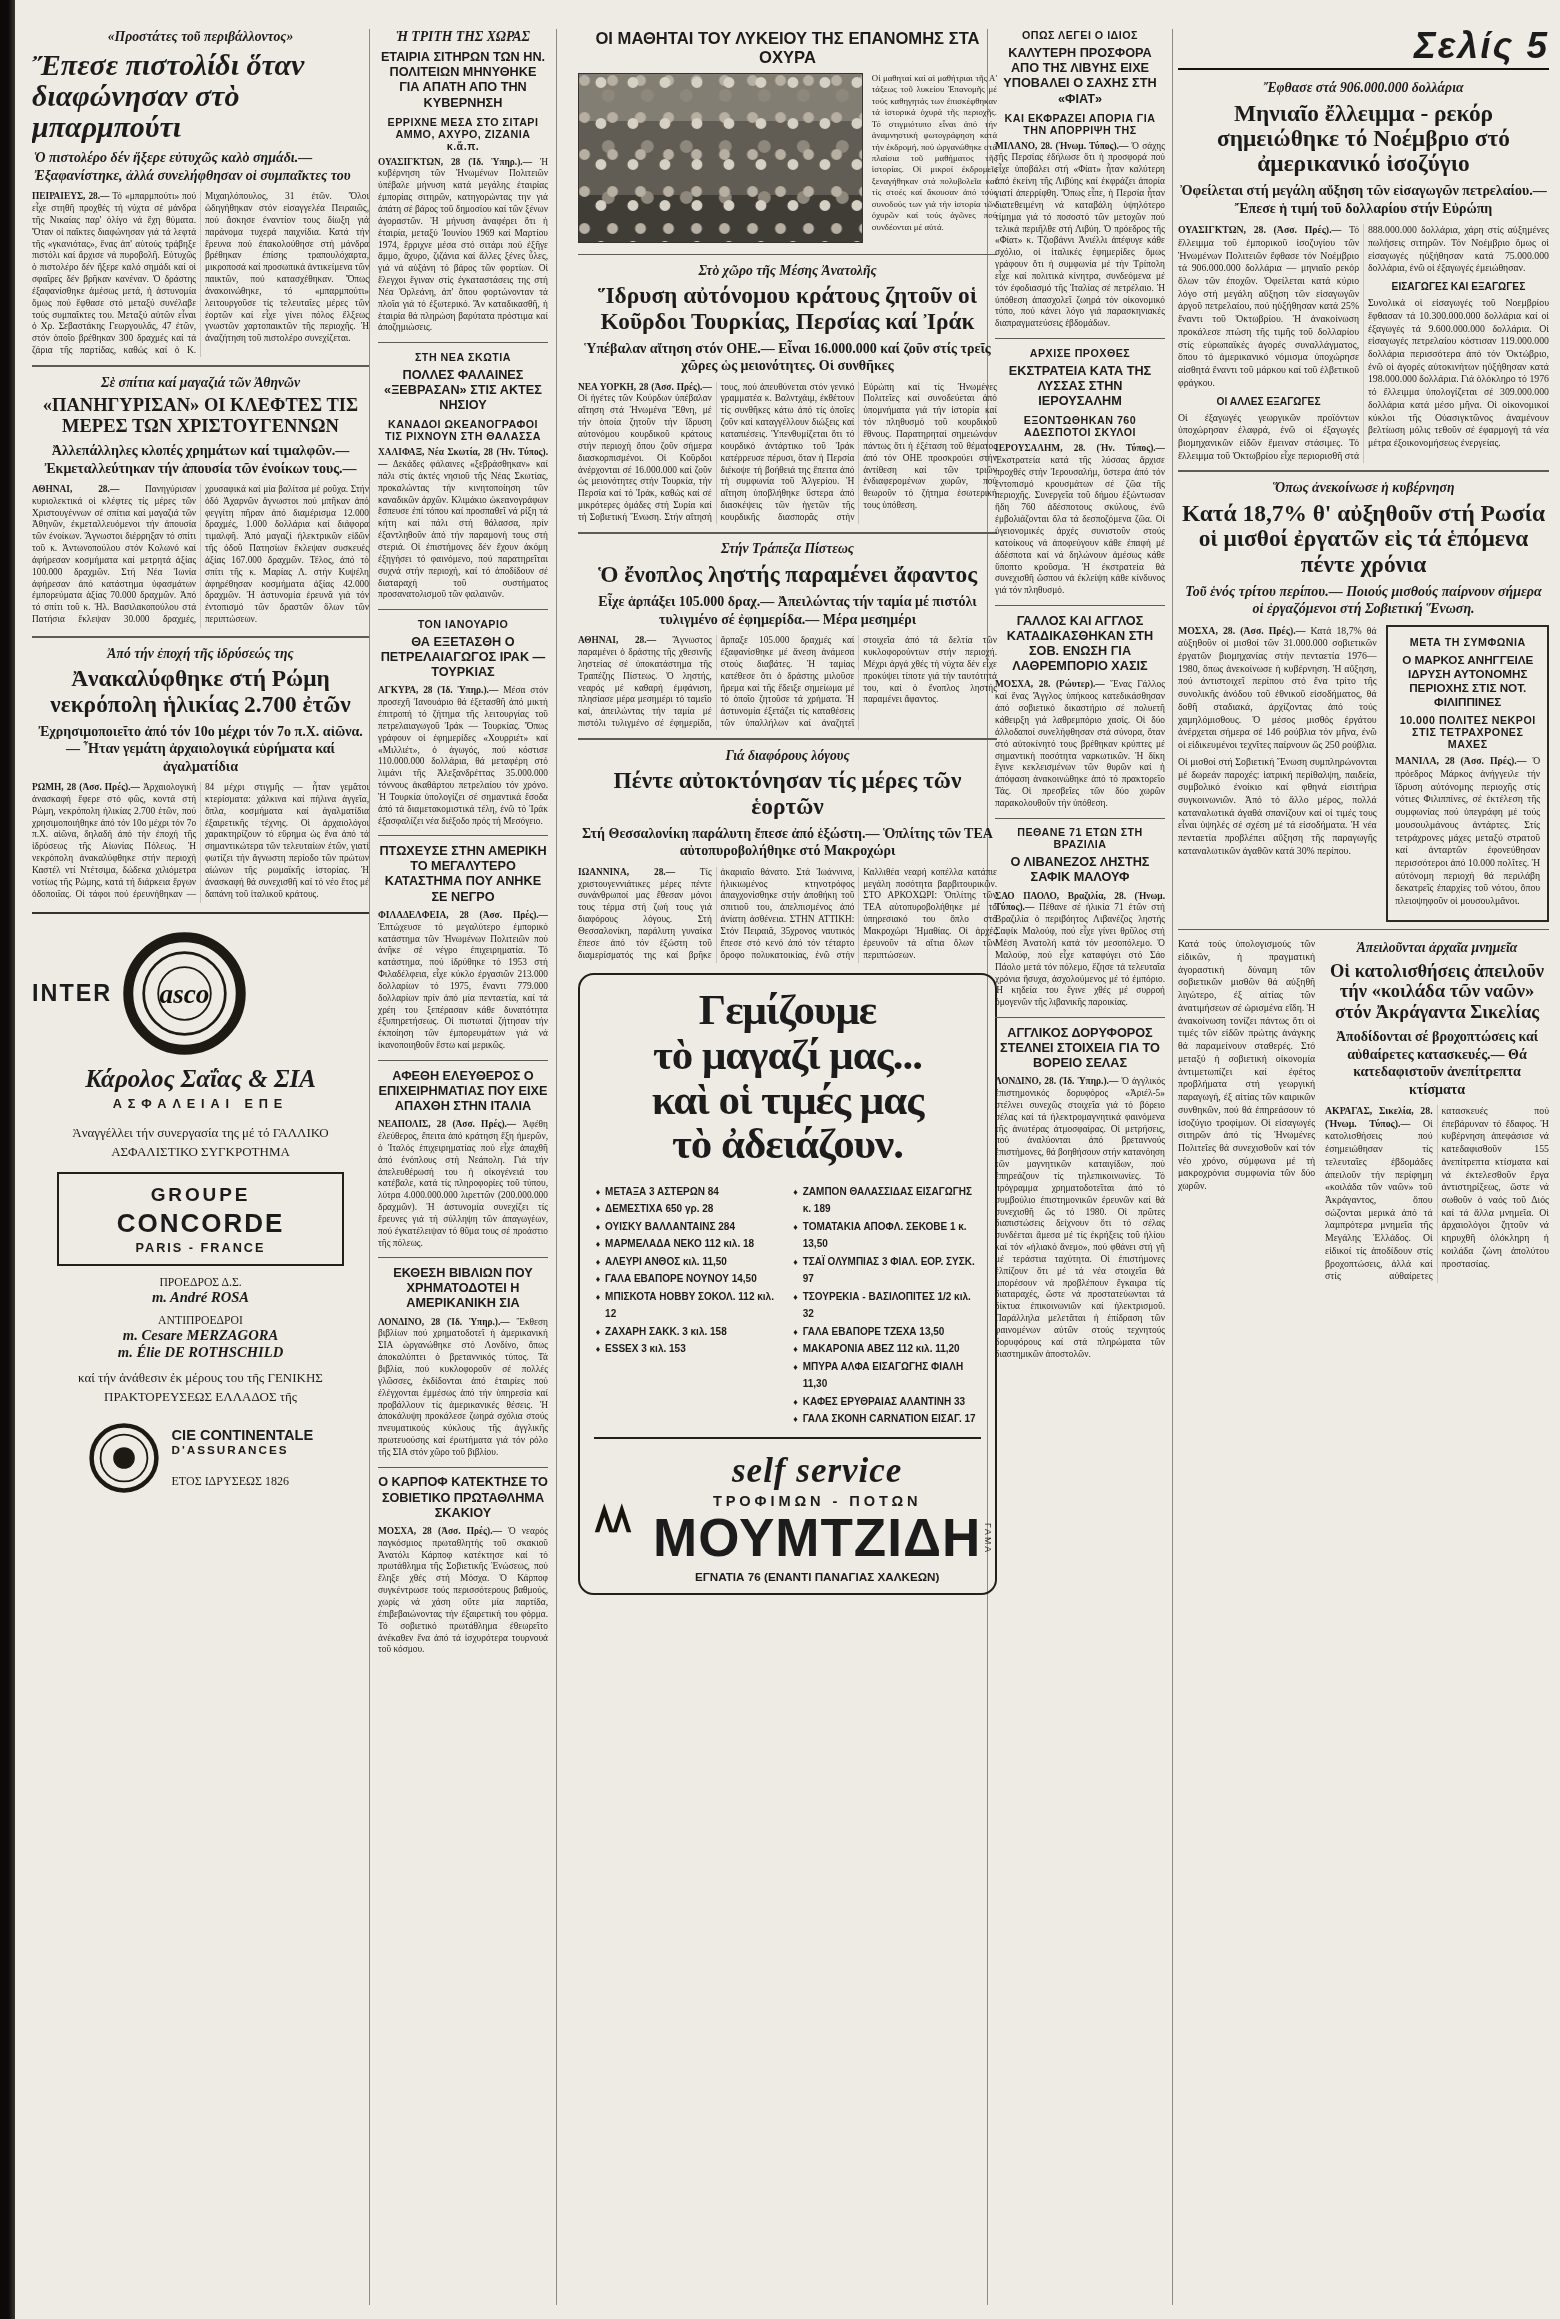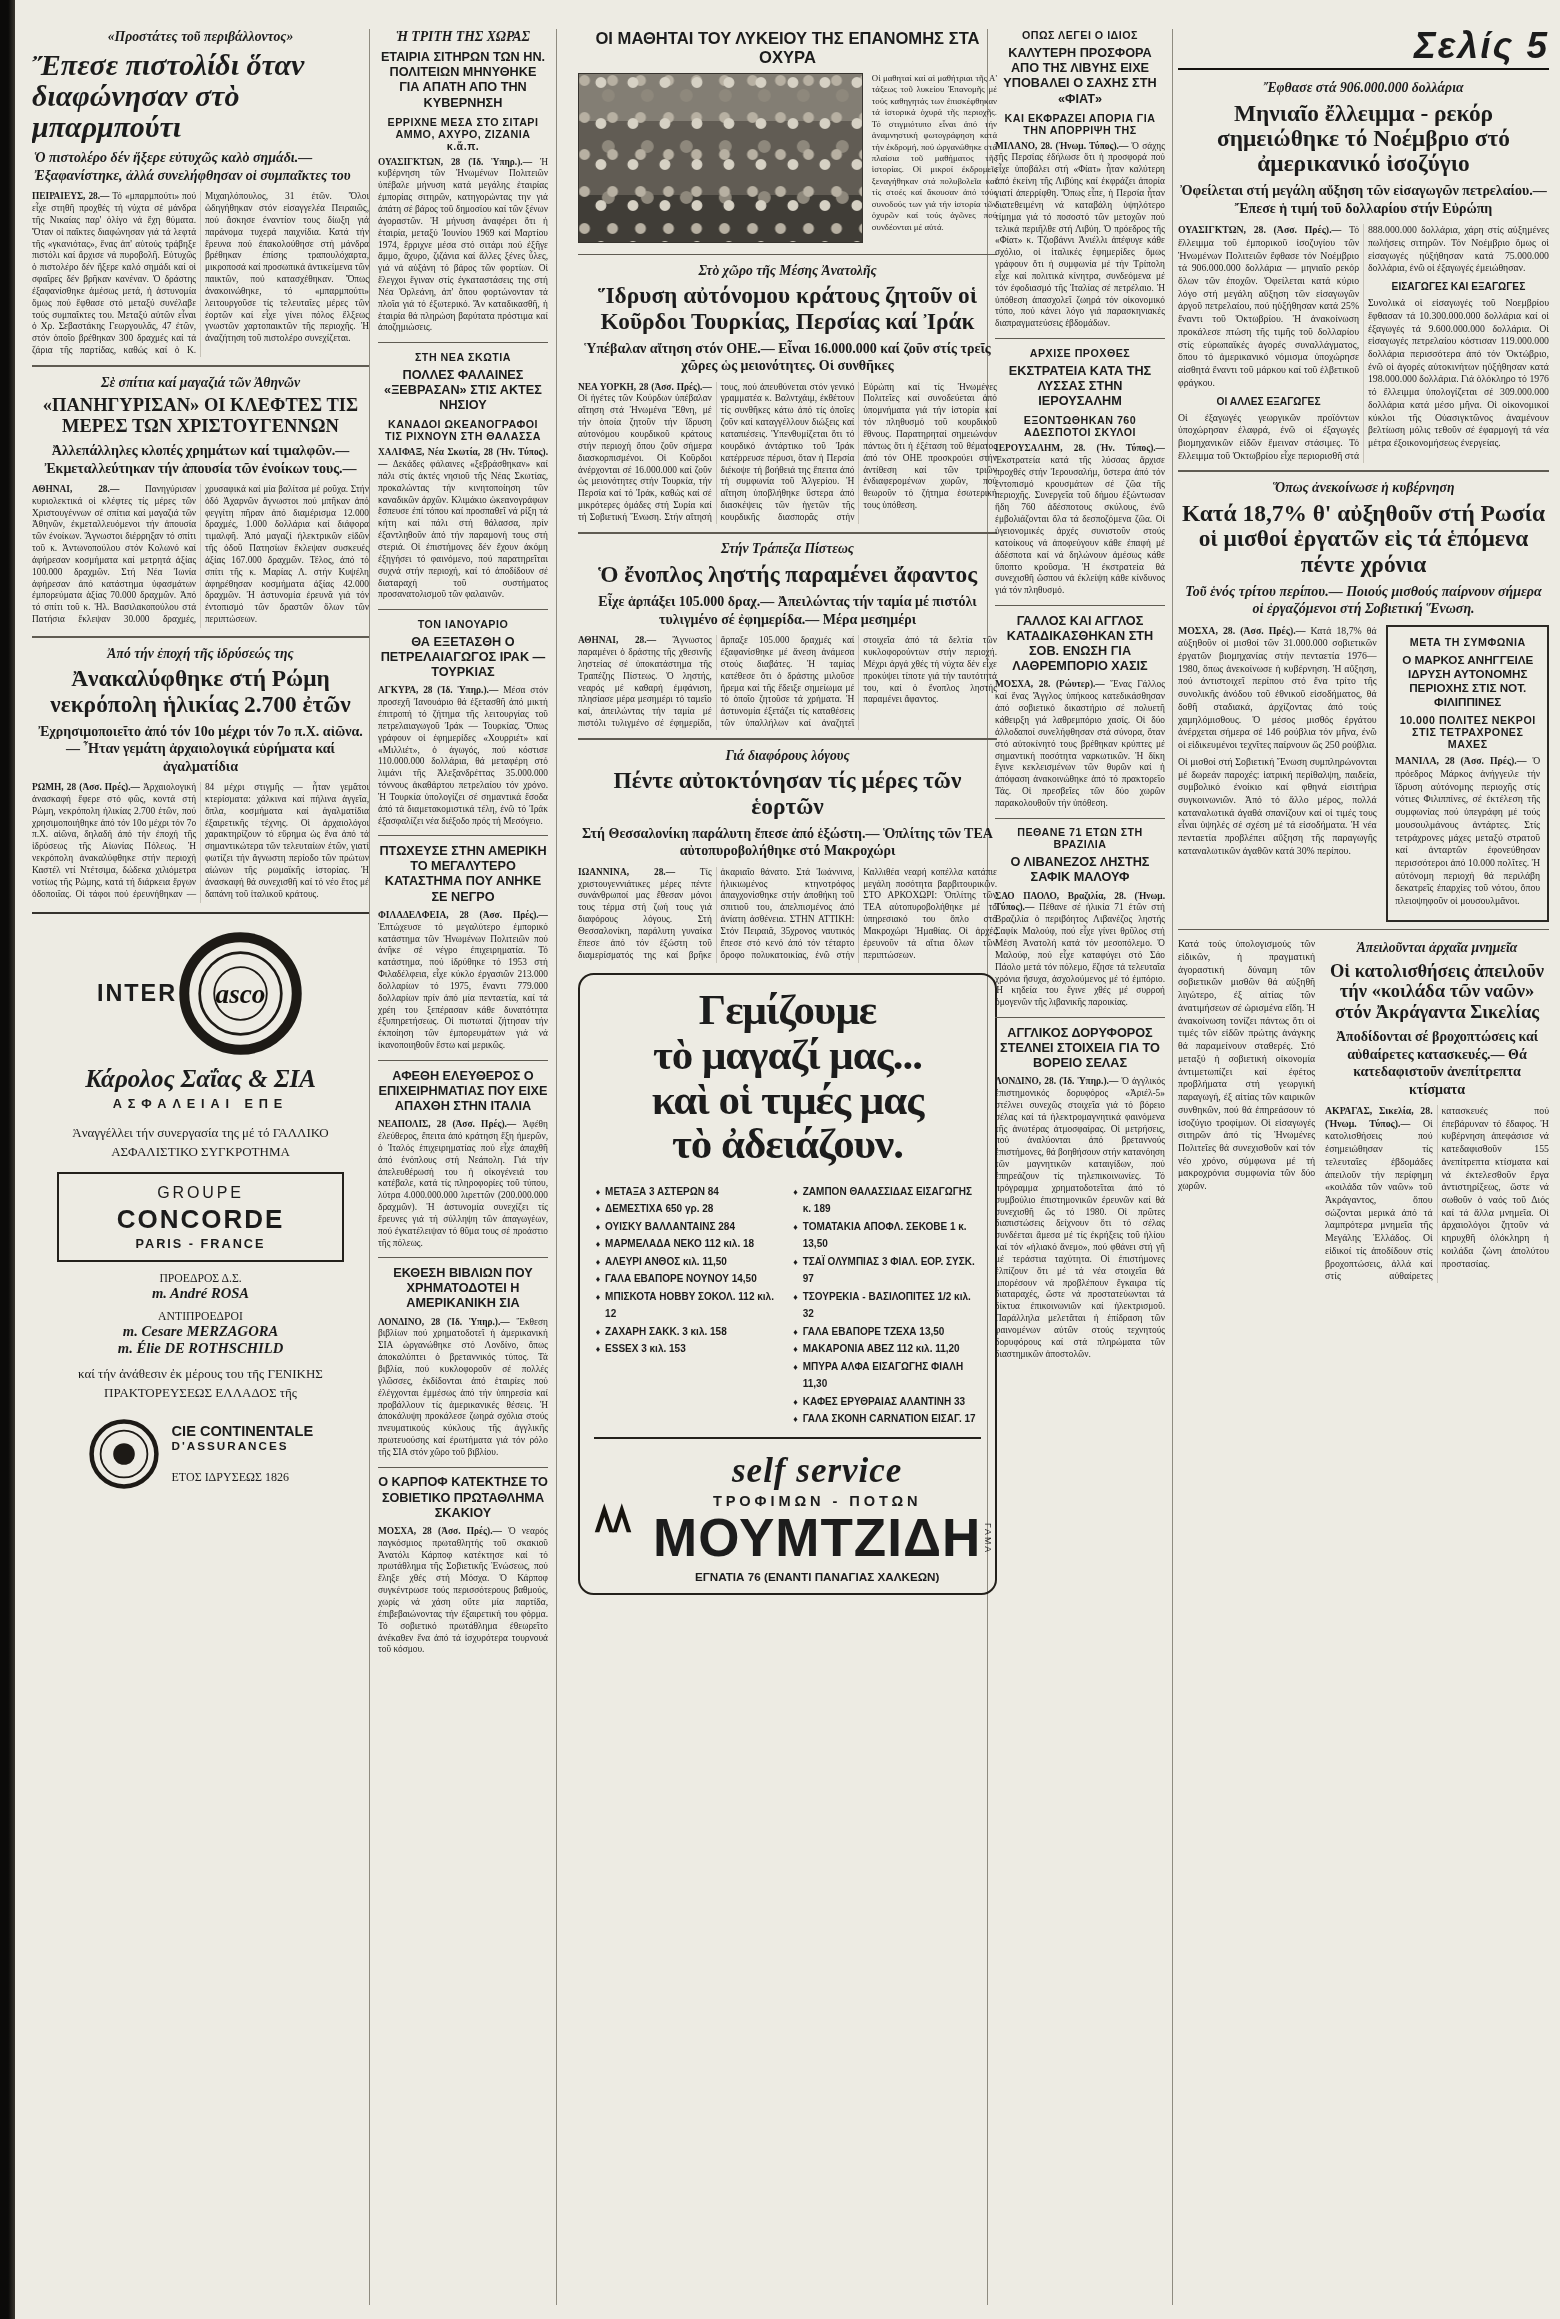--- a/index.html
+++ b/index.html
@@ -70,27 +70,27 @@
   .self-txt { text-align:center; }
   .self1 { font-size:35px; font-weight:bold; font-style:italic; letter-spacing:1px; }
   .self2 { font-family:"Liberation Sans","DejaVu Sans",sans-serif; font-size:14.6px; font-weight:bold; letter-spacing:3.9px; margin:2px 0; }
   .brand { font-family:"Liberation Sans","DejaVu Sans",sans-serif; font-size:53px; font-weight:900; letter-spacing:1px; line-height:1; }
   .addr  { font-family:"Liberation Sans","DejaVu Sans",sans-serif; font-size:11.7px; font-weight:bold; margin-top:5.9px; }
   .agency { position:absolute; right:2px; bottom:39px; writing-mode:vertical-rl; font-size:8.8px;
             font-family:"Liberation Sans",sans-serif; letter-spacing:2px; }
 
   
   .ascobox { border-top:2px solid #36332e; margin-top:9.8px; padding-top:15.6px; text-align:center; }
-  .asco-row { display:flex; align-items:center; justify-content:center; gap:0; }
+  .asco-row { display:flex; align-items:center; gap:9px; }
   .inter { font-family:"Liberation Sans","DejaVu Sans",sans-serif; font-size:23.4px; font-weight:900; letter-spacing:2px; }
   .asconame { font-size:25px; font-weight:bold; font-style:italic; margin-top:7.8px; }
   .ascotype { font-family:"Liberation Sans",sans-serif; font-size:12.7px; font-weight:bold; letter-spacing:5.9px; margin:3.9px 0 13.7px; }
   .announce { font-size:13px; font-weight:normal; line-height:1.45; margin:7.8px 9.8px; }
   .gbox { border:2px solid #23201b; margin:9.8px 25px; padding:9.8px 5.9px; }
-  .g1 { font-family:"Liberation Sans",sans-serif; font-size:16px; font-weight:normal; letter-spacing:2.9px; }
+  .g1 { font-family:"Liberation Sans",sans-serif; font-size:19px; font-weight:bold; letter-spacing:2.9px; }
   .g2 { font-family:"Liberation Sans",sans-serif; font-size:26px; font-weight:900; letter-spacing:2px; margin:2px 0; }
   .g3 { font-family:"Liberation Sans",sans-serif; font-size:12.7px; font-weight:bold; letter-spacing:2px; }
   .role { font-size:11.7px; margin-top:7.8px; }
   .person { font-size:14.6px; font-weight:bold; font-style:italic; }
   .cierow { display:flex; align-items:center; justify-content:center; gap:11.7px; margin-top:15.6px; }
   .cietxt { text-align:left; }
   .cie1 { font-family:"Liberation Sans",sans-serif; font-size:14.6px; font-weight:900; }
   .cie2 { font-family:"Liberation Sans",sans-serif; font-size:11.7px; font-weight:bold; letter-spacing:2px; }
   .cie3 { font-size:12px; margin-top:18px; }
 

